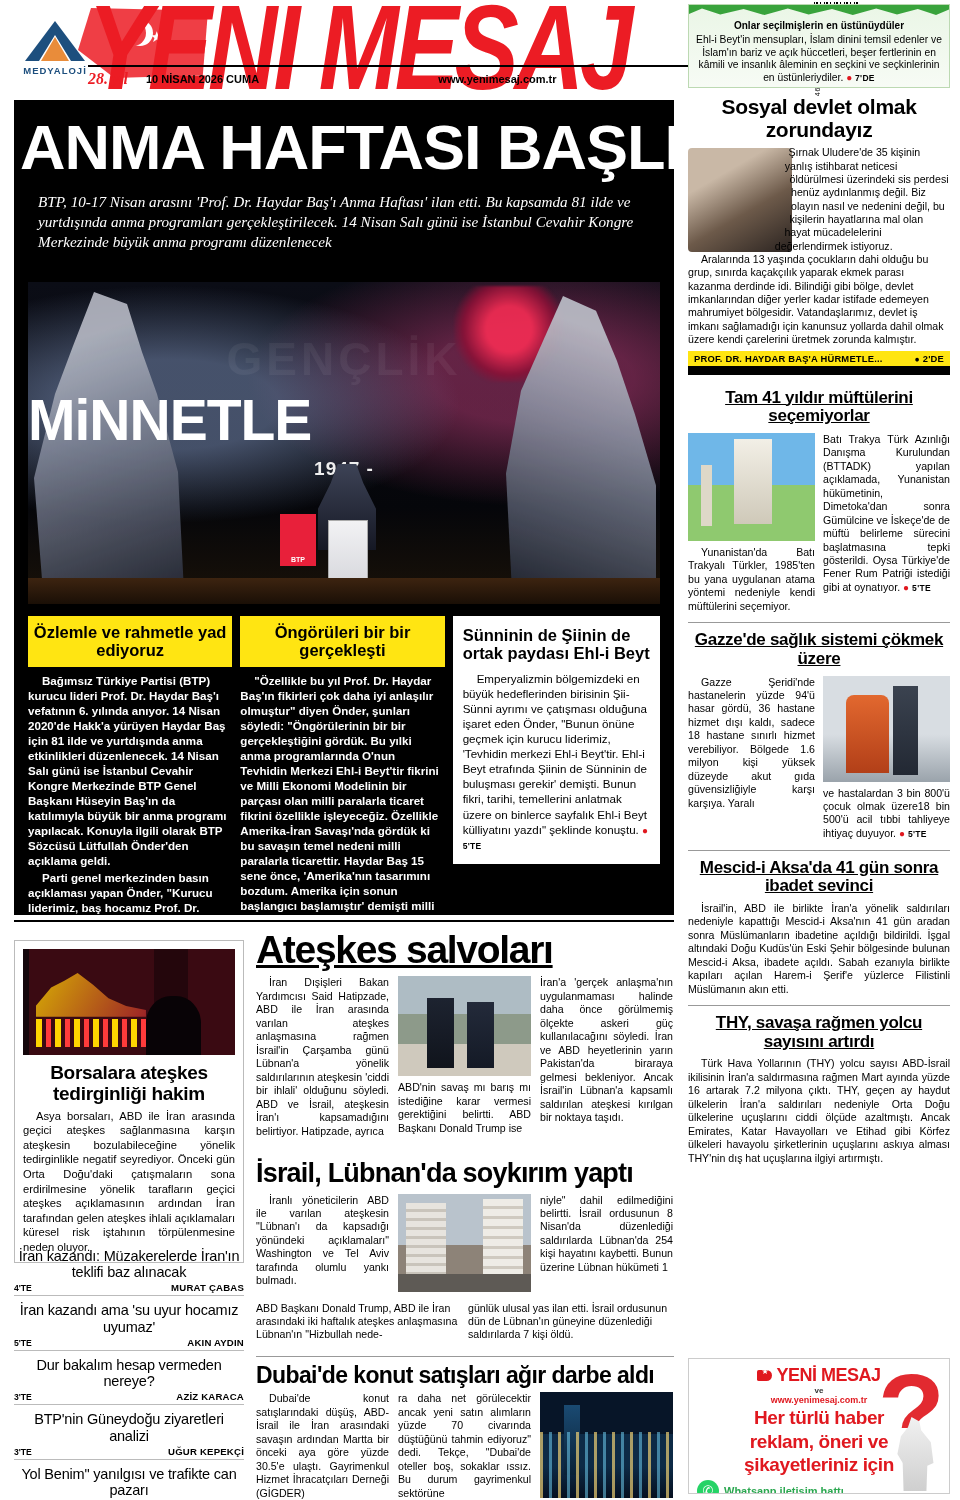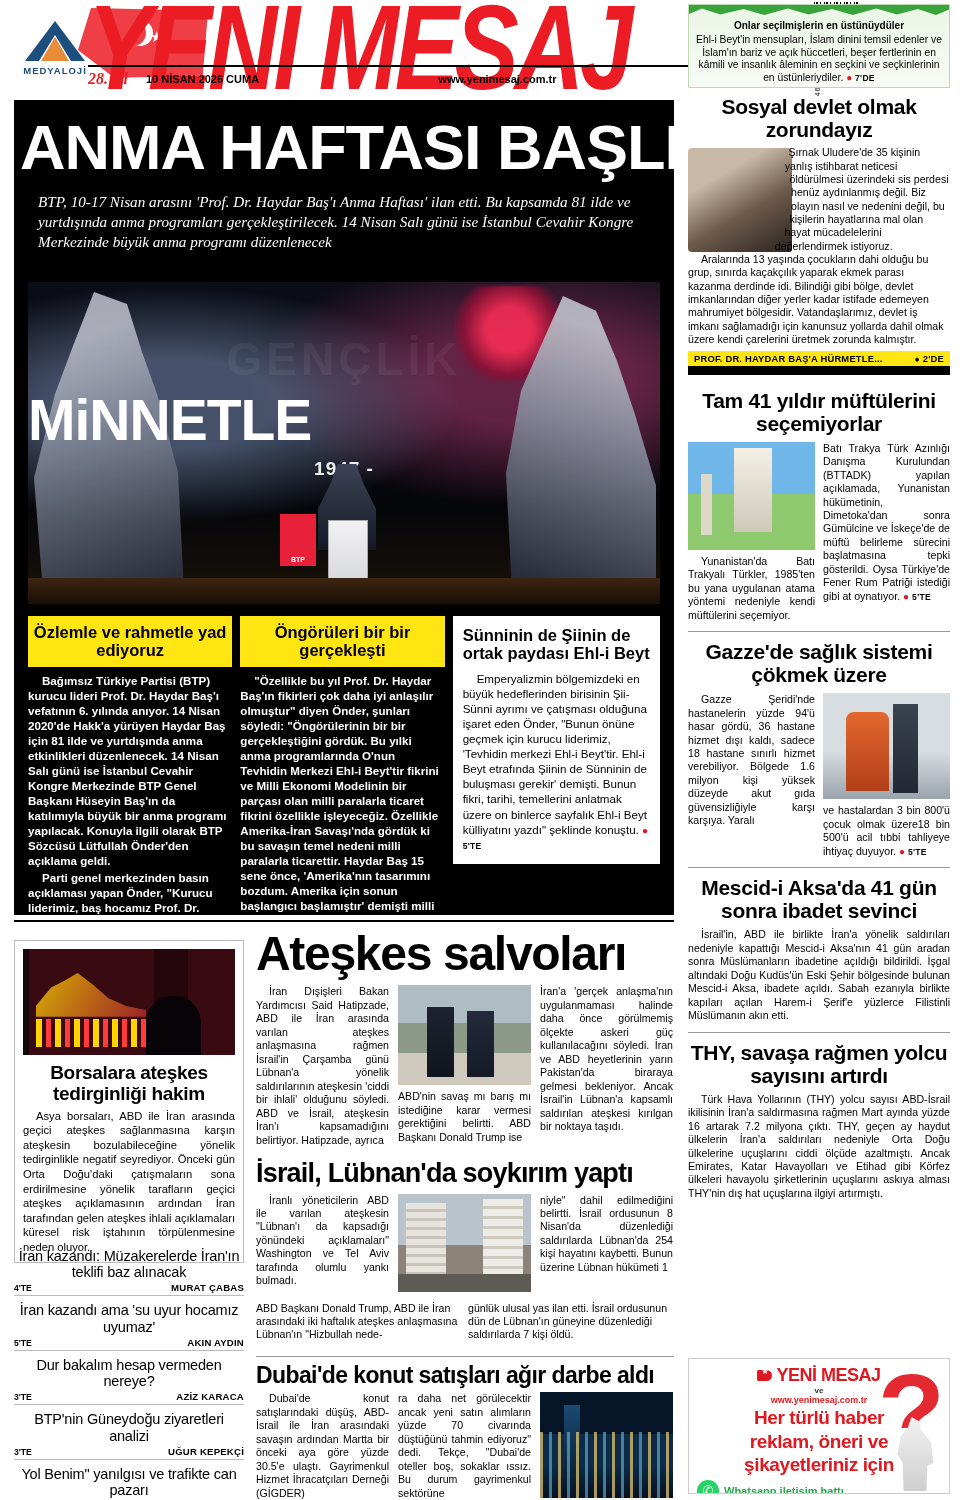--- a/index.html
+++ b/index.html
@@ -151,21 +151,21 @@
   .card-white {
     width: 208px; background: #fff; color: #000; padding: 10px 10px 12px; align-self: flex-start;
   }
   .card-white h3 { font-size: 16.5px; text-align: left; line-height: 1.12; margin-bottom: 8px; }
   .card-white p { font-size: 11.6px; line-height: 1.3; text-indent: 14px; }
 
   
   .rail { position: absolute; left: 688px; top: 96px; width: 262px; }
   .rail-sep { border-top: 1px solid #999; margin: 9px 0 8px; }
   .rail-h1 { font-size: 21px; font-weight: bold; text-align: center; line-height: 1.08; letter-spacing: -.3px; }
-  .rail-h2 { font-size: 21px; font-weight: bold; text-align: center; line-height: 1.1; letter-spacing: -.3px; }
+  .rail-h2 { font-size: 17px; font-weight: bold; text-align: center; line-height: 1.1; letter-spacing: -.3px; text-decoration: underline; }
   .rail-p { font-size: 10.6px; line-height: 1.27; text-align: justify; }
   .rail-p.indent { text-indent: 13px; }
   .col-article { position: relative; }
 
   .op-wrap { position: relative; padding-bottom: 4px; }
   .op-text { font-size: 10.6px; line-height: 1.26; margin-top: 5px; }
   .op-text p { text-indent: 13px; }
   .op-photo {
     float: left; width: 104px; height: 104px; margin: 2px 7px 0 0;
     shape-outside: circle(54% at 40% 50%);
@@ -251,21 +251,21 @@
   .bp-line { position: absolute; left: 6%; top: 18%; width: 52%; height: 46%;
     background: linear-gradient(120deg,rgba(255,215,0,.8),rgba(255,60,60,.5)); clip-path: polygon(0 78%,14% 40%,26% 26%,38% 10%,52% 34%,66% 62%,82% 78%,100% 86%,100% 100%,0 100%); }
   .bp-bars { position: absolute; left: 6%; bottom: 8%; width: 52%; height: 26%;
     background: repeating-linear-gradient(90deg,#ffd400 0 6px,transparent 6px 10px,#ff3b3b 10px 15px,transparent 15px 19px); }
   .bp-head { position: absolute; right: 16%; bottom: 0; width: 26%; height: 56%;
     background: #080306; border-radius: 46% 46% 0 0; }
   .borsa-h { font-size: 19px; font-weight: bold; text-align: center; line-height: 1.1; margin: 8px 0 4px; letter-spacing: -.3px; }
   .borsa-p { font-size: 11.2px; line-height: 1.3; text-indent: 13px; text-align: justify; }
 
   .ates { position: absolute; left: 256px; top: 930px; width: 418px; }
-  .ates-h { font-size: 48px; font-weight: bold; letter-spacing: -1.3px; line-height: 1; }
+  .ates-h { font-size: 39px; font-weight: bold; letter-spacing: -1.3px; line-height: 1; text-decoration: underline; }
   .ates-cols { display: flex; gap: 9px; margin-top: 7px; }
   .ates-c { width: 133px; font-size: 10.6px; line-height: 1.28; text-align: justify; }
   .ates-c.indent { text-indent: 13px; }
   .ates-photo {
     width: 133px; height: 100px; margin-bottom: 5px;
     background: linear-gradient(#aebcc4 0 38%, #8d9a8a 38% 68%, #cfc9bd 68% 100%);
     position: relative; overflow: hidden;
   }
   .ates-photo::before { content:""; position:absolute; left:22%; top:22%; width:20%; height:70%;
     background: linear-gradient(#1d2330,#10141c); }

